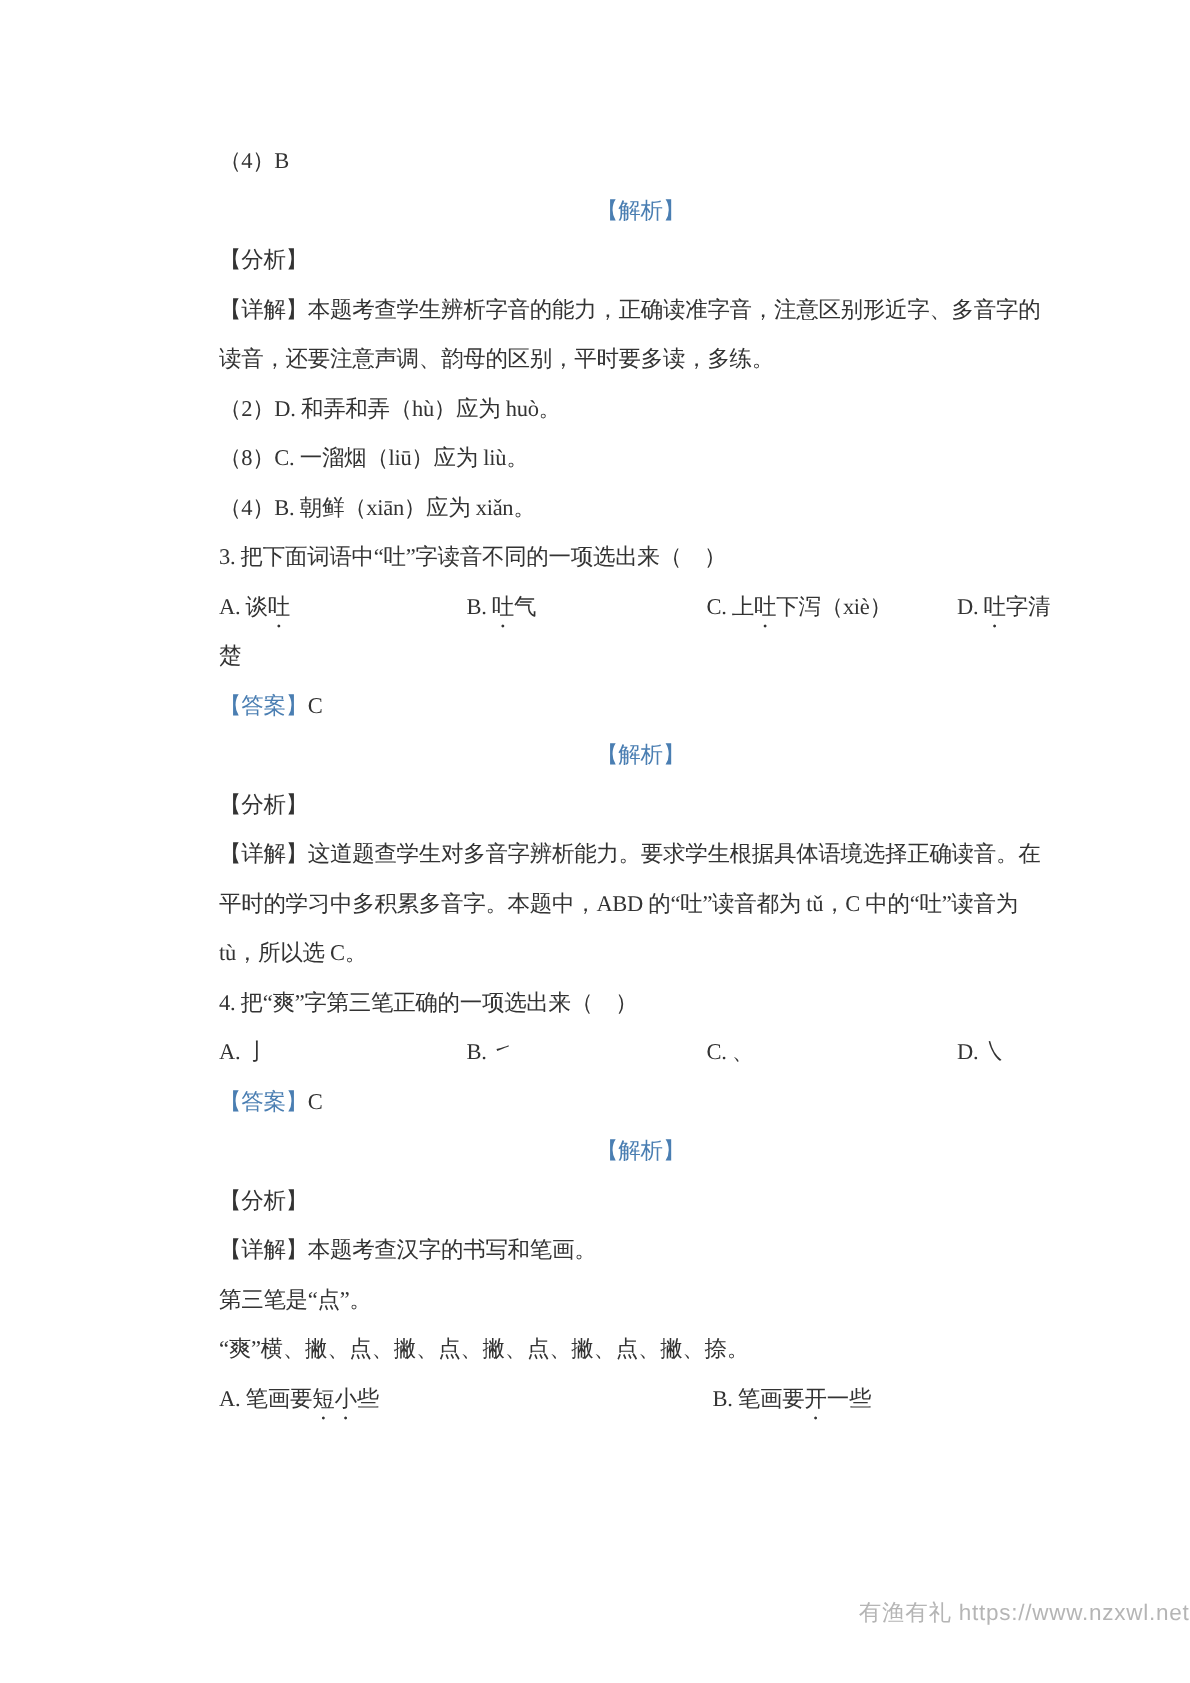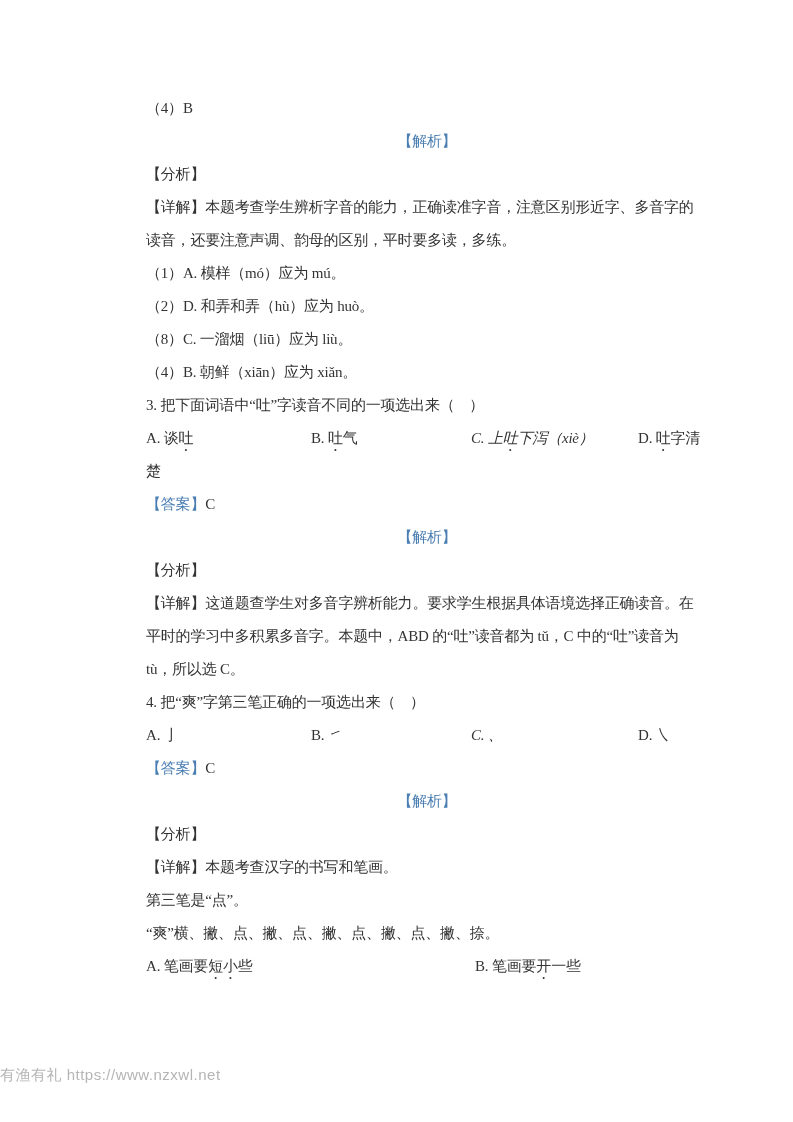--- a/index.html
+++ b/index.html
@@ -10,46 +10,45 @@
   }
   .content{
     position:absolute;left:118px;top:92px;width:562px;
     font-size:15px;letter-spacing:-0.2px;margin-left:28px;
   }
   p{margin:0;line-height:33px;}
   .blue{color:#4a7eb2;text-align:center;}
   .opt-row{display:flex;line-height:33px;}
   .q34 .c1{width:165px;flex:none;}
   .q34 .c2{width:160px;flex:none;font-family:Liberation Serif, serif;}
-  .q34 .c3{width:167px;flex:none;font-style:italic;}
+  .q34 .c3{width:167px;flex:none;}
   .q34 .c4{flex:1;}
   .q5 .c1{width:329px;flex:none;}
   .q5 .c2{flex:1;}
   .em{
     -webkit-text-emphasis:filled dot #333;
     -webkit-text-emphasis-position:under;
     text-emphasis:filled dot #333;
     text-emphasis-position:under right;
   }
   .footer{
-    position:absolute;left:0;right:0;top:1066px;text-align:left;
+    position:absolute;left:0;right:0;top:1066px;text-align:right;
     color:#b5b5b5;font-size:15px;letter-spacing:0.5px;
     font-family:"Liberation Sans","DejaVu Sans",sans-serif;
   }
 </style>
 </head>
 <body>
 
 <div class="content">
 
   <p>（4）B</p>
   <p class="blue">【解析】</p>
   <p>【分析】</p>
   <p>【详解】本题考查学生辨析字音的能力，正确读准字音，注意区别形近字、多音字的读音，还要注意声调、韵母的区别，平时要多读，多练。</p>
-  <p>（1）A. 模样（mó）应为 mú。</p>
   <p>（2）D. 和弄和弄（hù）应为 huò。</p>
   <p>（8）C. 一溜烟（liū）应为 liù。</p>
   <p>（4）B. 朝鲜（xiān）应为 xiǎn。</p>
 
   <p>3. 把下面词语中“吐”字读音不同的一项选出来（　）</p>
   <div class="opt-row q34">
     <span class="c1"><span>A. 谈</span><span class="em">吐</span><span></span></span>
     <span class="c2"><span>B. </span><span class="em">吐</span><span>气</span></span>
     <span class="c3"><span>C. 上</span><span class="em">吐</span><span>下泻（xiè）</span></span>
     <span class="c4"><span>D. </span><span class="em">吐</span><span>字清</span></span>

